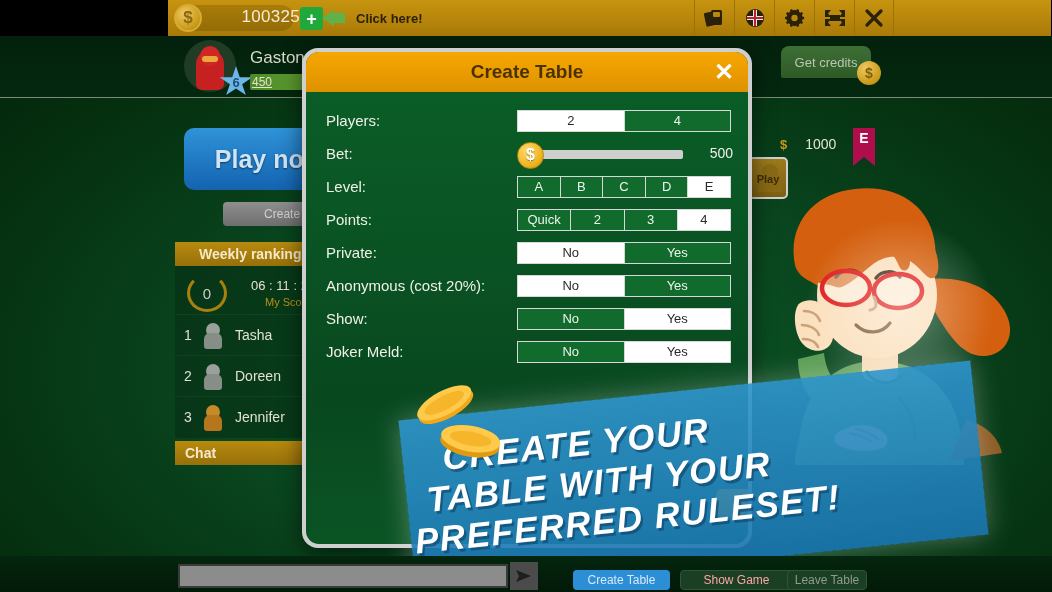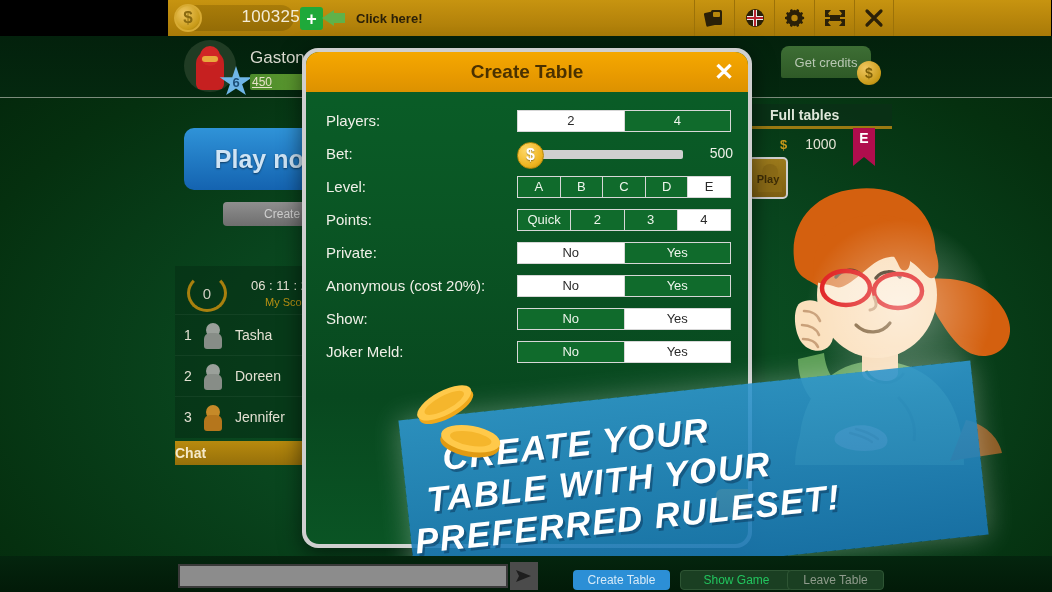--- a/index.html
+++ b/index.html
@@ -141,21 +141,21 @@
     border-radius:4px;
     display:flex;align-items:center;justify-content:center;
     color:#cfcfcf; font-size:12px;
   }
   .panel-hdr {
     position:absolute; background:linear-gradient(180deg,#b88a0e,#96700a);
     color:#f5e9c8; font-size:14px; font-weight:bold;
     display:flex;align-items:center; padding-left:24px;
   }
   #wrank-hdr { left:175px; top:242px; width:150px; height:24px; }
-  #chat-hdr  { left:175px; top:441px; width:150px; height:24px; padding-left:0;}
+  #chat-hdr  { left:175px; top:441px; width:150px; height:24px; padding-left:10px;}
   .rank-panel {
     position:absolute; left:175px; top:266px; width:150px; height:172px;
     background:rgba(6,46,20,.55);
   }
   .myscore-row { position:absolute; left:0; top:4px; width:150px; height:44px; }
   .laurel {
     position:absolute; left:12px; top:4px; width:40px;height:38px;
     border:3px solid #a8800e; border-radius:50%;
     border-top-color:transparent; border-bottom-color:#a8800e;
     display:flex;align-items:center;justify-content:center;
@@ -240,22 +240,22 @@
     background:#4b4b4b;
     display:flex;align-items:center;justify-content:center;
   }
   .bb-btn {
     position:absolute; top:570px; height:20px;
     border-radius:4px;
     display:flex;align-items:center;justify-content:center;
     font-size:12px;
   }
   #bb-create { left:573px; width:97px; background:#2c8fd6; color:#d6eaf8; }
-  #bb-show   { left:680px; width:113px; background:#1a3f22; color:#22c55e; border:1px solid #2e5534;}
-  #bb-leave  { left:787px; width:97px; background:#1a3f22; color:#8f9b8c; border:1px solid #2e5534;}
+  #bb-show   { left:680px; width:113px; background:#1a3f22; color:#fca5a5; border:1px solid #2e5534;}
+  #bb-leave  { left:787px; width:80px; background:#1a3f22; color:#8f9b8c; border:1px solid #2e5534;}
 
   
   .dialog {
     position:absolute; left:302px; top:48px; width:450px; height:500px;
     background:#cfcfcf;
     border-radius:16px;
     padding:4px;
     box-shadow:0 6px 22px rgba(0,0,0,.55);
   }
   .dlg-inner {
@@ -413,20 +413,21 @@
       <div class="xpfill"></div>
     </div>
   <div class="xptext">450</div>
 
   <div class="get-credits">Get credits</div>
   <div class="gc-coin">$</div>
 
   <div class="playnow">Play now</div>
   <div class="create-table-sm">Create Table</div>
 
+  <div class="panel-hdr" id="wrank-hdr">Weekly ranking</div>
 
   <div class="rank-panel">
     <div class="myscore-row">
       <div class="laurel">0</div>
       <div class="timer-txt">06 : 11 : 2</div>
       <div class="myscore-txt">My Score</div>
     </div>
 
     <div class="rank-row" style="top:48px">
       <span class="rk-pos">1</span>
@@ -449,21 +450,20 @@
       <span class="rk-av orange">
           <i></i>
           <b></b>
         </span>
       <span class="rk-name">Jennifer</span>
     </div>
   </div>
 
   <div class="panel-hdr" id="chat-hdr">Chat</div>
 
-  <div class="ft-hdr">Full tables</div>
   <div class="ft-row">
     <span class="ft-dollar">$</span>
     <span class="ft-amount">1000</span>
   </div>
   <div class="ribbon">E</div>
   <div class="play-card">
       <i></i>
       <b></b>
     </div>
   <div class="play-label">Play</div>

